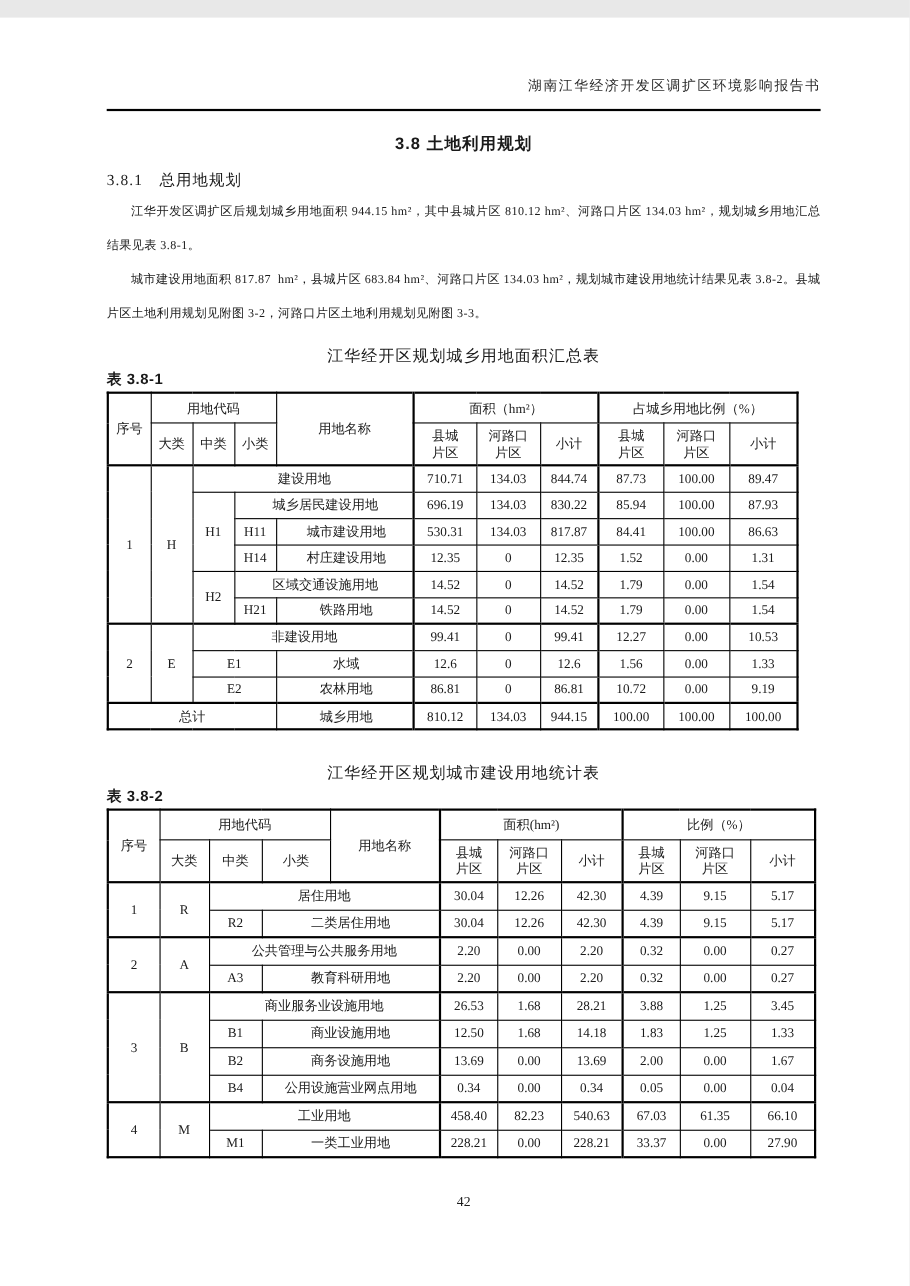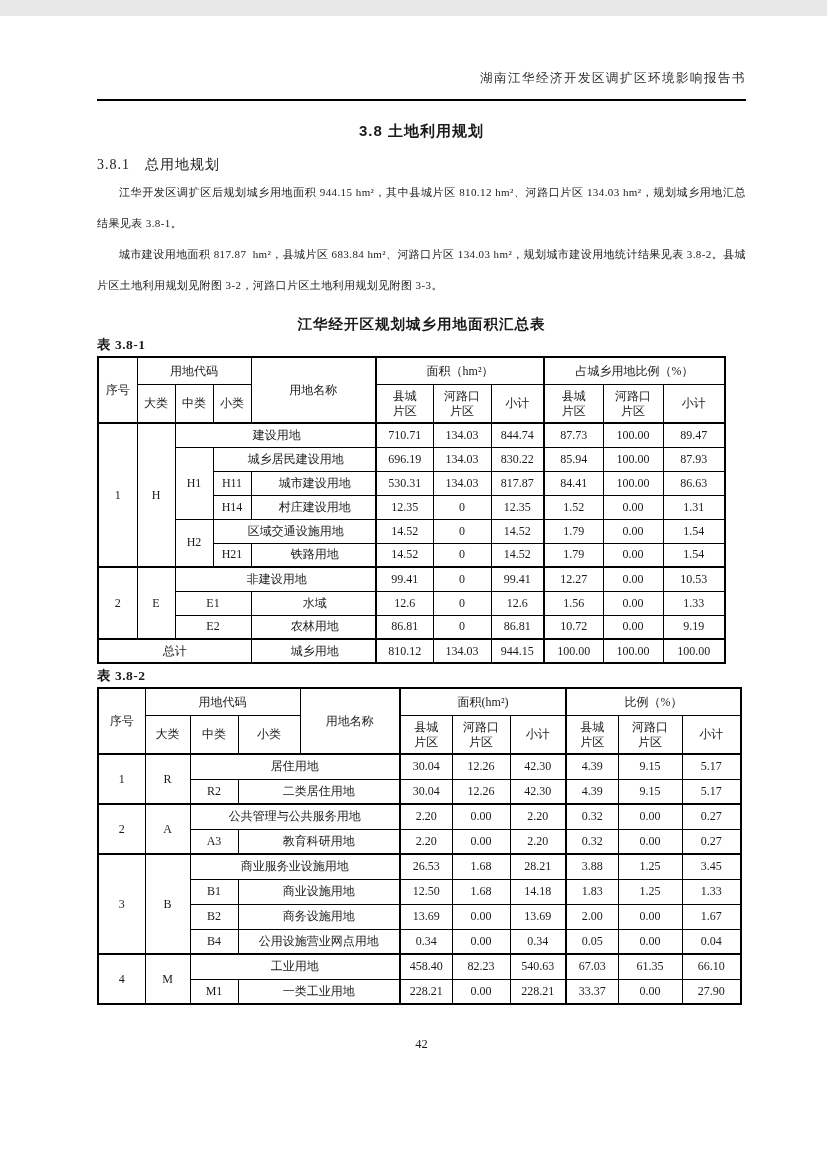--- a/index.html
+++ b/index.html
@@ -22,26 +22,26 @@
     margin-top:16px;font-size:14px;line-height:18px;letter-spacing:1px;
     font-weight:normal;
   }
   .para{
     margin:0;font-size:11px;line-height:31px;text-align:justify;
     text-indent:2em;letter-spacing:0.4px;
   }
   .para.first{margin-top:3px;}
   .tbl-title{
     text-align:center;font-family:"Liberation Sans","DejaVu Sans",sans-serif;
-    font-weight:bold;font-size:14.5px;line-height:18px;letter-spacing:1px;
+    font-weight:normal;font-size:14.5px;line-height:18px;letter-spacing:1px;
   }
   .tbl-title.t1{margin-top:14px;}
   .tbl-title.t2{margin-top:30px;}
   .tbl-label{
-    margin-top:4px;font-family:Liberation Serif, serif;
+    margin-top:4px;font-family:Liberation Sans, sans-serif;
     font-weight:bold;font-size:13.5px;line-height:16px;letter-spacing:0.5px;
   }
   .doc-table{
     border-collapse:collapse;table-layout:fixed;border:2px solid #000;
     margin-top:3px;
   }
   .doc-table th,.doc-table td{
     border:1px solid #000;font-weight:normal;text-align:center;
     vertical-align:middle;font-size:12px;line-height:15px;padding:1px 2px;
     white-space:pre-line;overflow:hidden;
@@ -208,20 +208,21 @@
           <td>810.12</td>
           <td>134.03</td>
           <td class="gbr">944.15</td>
           <td>100.00</td>
           <td>100.00</td>
           <td>100.00</td>
         </tr>
       </tbody>
     </table>
 
+  <div class="tbl-title t2">江华经开区规划城市建设用地统计表</div>
   <div class="tbl-label">表 3.8-2</div>
   <table class="doc-table" id="table2" style="width: 643px;">
       <colgroup>
         <col style="width: 47px;">
         <col style="width: 45px;">
         <col style="width: 48px;">
         <col style="width: 62px;">
         <col style="width: 100px;">
         <col style="width: 52px;">
         <col style="width: 58px;">

